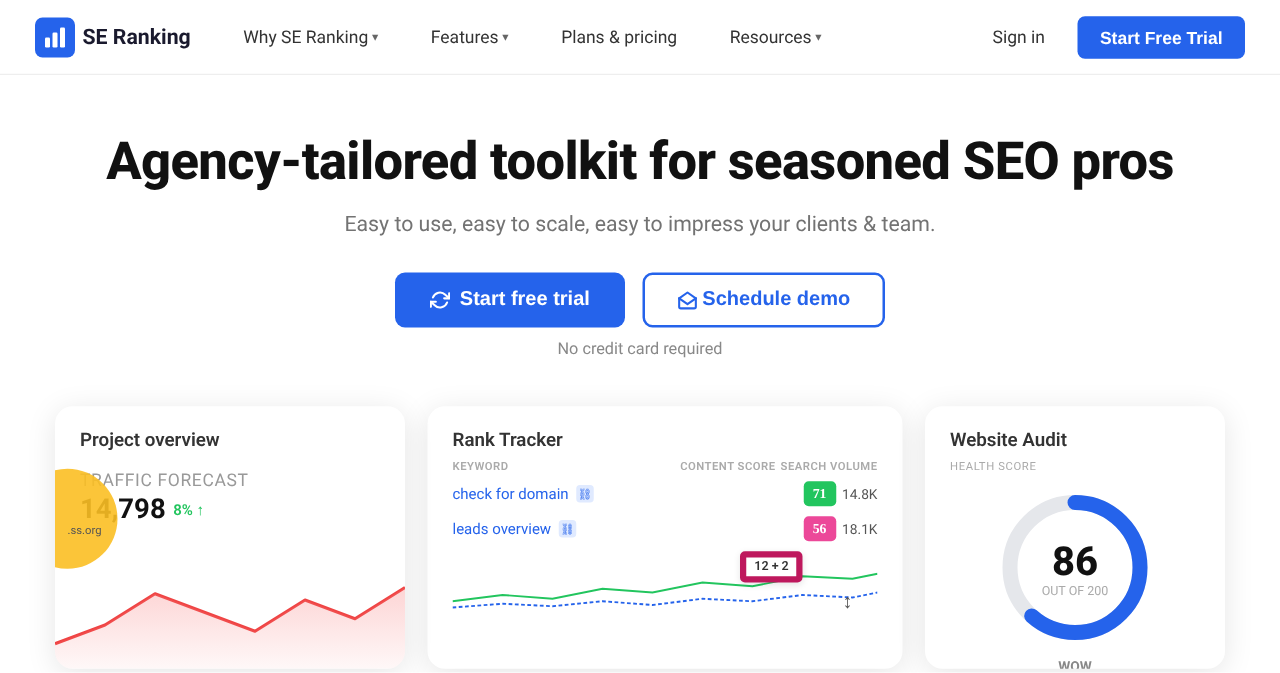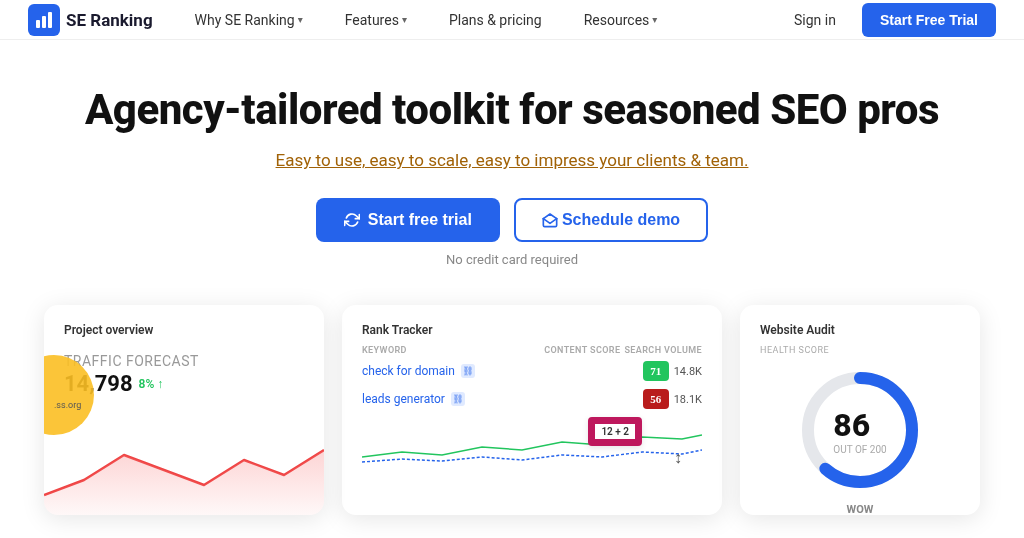--- a/index.html
+++ b/index.html
@@ -1,84 +1,84 @@
 <!DOCTYPE html>
 <html><head>
   <meta charset="utf-8">
   <style>
     * { margin: 0; padding: 0; box-sizing: border-box; }
     body { font-family: -apple-system, BlinkMacSystemFont, 'Segoe UI', Roboto, sans-serif; background: #fff; width: 1024px; height: 538px; overflow: hidden; }
 
     
     nav {
       display: flex; align-items: center; justify-content: space-between;
-      padding: 0 28px; height: 40px; border-bottom: 1px solid #eee;
+      padding: 0 28px; height: 60px; border-bottom: 1px solid #eee;
       background: #fff; position: relative; z-index: 10;
     }
     .nav-left { display: flex; align-items: center; gap: 32px; }
     .logo { display: flex; align-items: center; gap: 6px; font-weight: 700; font-size: 17px; color: #1a1a2e; }
     .logo-icon { width: 32px; height: 32px; background: #2563eb; border-radius: 6px; display: flex; align-items: center; justify-content: center; }
     .logo-bars { display: flex; gap: 2px; align-items: flex-end; }
     .logo-bar { background: #fff; width: 4px; border-radius: 1px; }
     .logo-bar:nth-child(1) { height: 8px; }
     .logo-bar:nth-child(2) { height: 12px; }
     .logo-bar:nth-child(3) { height: 16px; }
     .nav-menu { display: flex; align-items: center; gap: 22px; }
     .nav-item { font-size: 14px; color: #333; cursor: pointer; padding: 6px 10px; border-radius: 4px; display: flex; align-items: center; gap: 3px; }
     .chevron { font-size: 10px; color: #666; }
     .nav-right { display: flex; align-items: center; gap: 14px; }
     .sign-in { font-size: 14px; color: #333; cursor: pointer; padding: 6px 12px; }
     .start-btn { background: #2563eb; color: #fff; border: none; padding: 9px 18px; border-radius: 6px; font-size: 14px; font-weight: 600; cursor: pointer; }
 
     
     .hero { text-align: center; padding: 46px 20px 30px; background: #fff; }
     .hero h1 { font-size: 42px; font-weight: 800; color: #111; line-height: 1.15; margin-bottom: 16px; letter-spacing: -0.5px; }
-    .hero p { font-size: 17px; color: #a16207; margin-bottom: 28px; text-decoration: underline; }
+    .hero p { font-size: 17px; color: #737373; margin-bottom: 28px; }
     .hero-buttons { display: flex; justify-content: center; gap: 14px; margin-bottom: 10px; }
     .btn-primary { background: #2563eb; color: #fff; border: none; padding: 13px 28px; border-radius: 8px; font-size: 16px; font-weight: 600; cursor: pointer; display: flex; align-items: center; gap: 8px; }
     .btn-outline { background: #fff; color: #2563eb; border: 2px solid #2563eb; padding: 11px 26px; border-radius: 8px; font-size: 16px; font-weight: 600; cursor: pointer; display: flex; align-items: center; gap: 4px; }
     .no-card { font-size: 13px; color: #888; margin-top: 4px; }
 
     
     .cards-row { display: flex; gap: 0; padding: 0 20px; height: 220px; align-items: flex-start; }
     .card { background: #fff; border-radius: 14px; box-shadow: 0 4px 24px rgba(0,0,0,0.10); padding: 18px 20px; overflow: hidden; }
     .card-project { width: 280px; height: 210px; position: relative; }
     .card-rank { width: 380px; height: 210px; margin: 0 18px; }
     .card-audit { width: 240px; height: 210px; }
 
     
-    .card-title { font-size: 12px; font-weight: 600; color: #333; margin-bottom: 8px; }
+    .card-title { font-size: 15px; font-weight: 600; color: #333; margin-bottom: 8px; }
     .traffic-label { font-size: 14px; color: #999; text-transform: uppercase; letter-spacing: 0.5px; margin-bottom: 2px; margin-top: 16px; }
     .traffic-value { font-size: 22px; font-weight: 700; color: #111; display: flex; align-items: center; gap: 6px; }
     .pct-up { font-size: 12px; color: #22c55e; font-weight: 600; }
     .line-chart-area { position: absolute; bottom: 0; left: 0; right: 0; height: 100px; }
     .yellow-circle { position: absolute; left: -30px; top: 50px; width: 80px; height: 80px; background: #fbbf24; border-radius: 50%; opacity: 0.9; }
     .domain-label { position: absolute; left: 10px; top: 95px; font-size: 9px; color: #555; }
 
     
     .rank-table { width: 100%; margin-top: 6px; }
     .rank-header { display: grid; grid-template-columns: 1fr auto auto; gap: 4px; margin-bottom: 6px; }
     .rank-header span { font-size: 9px; color: #aaa; text-transform: uppercase; letter-spacing: 0.4px; font-weight: 600; }
     .rank-row { display: grid; grid-template-columns: 1fr auto auto; gap: 5px; align-items: center; margin-bottom: 8px; }
     .rank-kw { font-size: 12px; color: #2563eb; display: flex; align-items: center; gap: 6px; }
     .link-icon { width: 14px; height: 14px; background: #e0eaff; border-radius: 3px; display: flex; align-items: center; justify-content: center; font-size: 9px; color: #2563eb; }
     .score-badge { width: 26px; height: 20px; border-radius: 4px; display: flex; align-items: center; justify-content: center; font-size: 11px; font-weight: 700; color: #fff; font-family: Liberation Serif, serif; }
     .score-green { background: #22c55e; }
-    .score-yellow { background: #b91c1c; }
+    .score-yellow { background: #ec4899; }
     .rank-vol { font-size: 11px; color: #555; text-align: right; }
     .rank-tabs { display: flex; gap: 8px; margin-top: 2px; margin-bottom: 6px; }
     .rank-tab { font-size: 10px; color: #888; cursor: pointer; padding: 2px 4px; }
     .rank-tab.active { color: #333; font-weight: 600; border-bottom: 2px solid #333; }
     .mini-chart { height: 50px; width: 100%; position: relative; }
-    .tooltip-box { position: absolute; right: 60px; top: 0; background: #fff; border: 7px solid #be185d; border-radius: 4px; padding: 2px 6px; font-size: 10px; color: #333; font-weight: 600; box-shadow: 0 2px 6px rgba(0,0,0,0.1); }
+    .tooltip-box { position: absolute; right: 60px; top: 0; background: #fff; border: 5px solid #be185d; border-radius: 4px; padding: 2px 6px; font-size: 10px; color: #333; font-weight: 600; box-shadow: 0 2px 6px rgba(0,0,0,0.1); }
 
     
     .health-label { font-size: 9px; color: #aaa; text-transform: uppercase; letter-spacing: 0.5px; margin-bottom: 10px; margin-top: 4px; }
     .donut-container { display: flex; justify-content: center; align-items: center; position: relative; margin-top: 8px; }
-    .donut-score { position: absolute; }
+    .donut-score { position: absolute; text-align: center; }
     .donut-score .score-num { font-size: 32px; font-weight: 800; color: #111; }
     .donut-score .score-of { font-size: 10px; color: #aaa; }
     .wow-label { text-align: center; margin-top: 8px; font-size: 11px; color: #888; font-weight: 700; }
 
     .cards-wrapper {
       display: flex; justify-content: center; padding-top: 8px;
     }
   </style>
 </head>
 <body>
@@ -183,21 +183,21 @@
         <div class="rank-row">
           <div class="rank-kw">
             <span>check for domain</span>
             <div class="link-icon">⛓</div>
           </div>
           <div class="score-badge score-green">71</div>
           <div class="rank-vol">14.8K</div>
         </div>
         <div class="rank-row">
           <div class="rank-kw">
-            <span>leads generator</span>
+            <span>leads overview</span>
             <div class="link-icon">⛓</div>
           </div>
           <div class="score-badge score-yellow">56</div>
           <div class="rank-vol">18.1K</div>
         </div>
       </div>
       <div class="mini-chart">
         <svg width="340" height="50" viewBox="0 0 340 50">
           <path d="M0,40 L40,35 L80,38 L120,30 L160,33 L200,25 L240,28 L280,20 L320,22 L340,18" fill="none" stroke="#22c55e" stroke-width="1.5"></path>
           <path d="M0,45 L40,42 L80,44 L120,40 L160,43 L200,38 L240,40 L280,35 L320,37 L340,33" fill="none" stroke="#2563eb" stroke-width="1.5" stroke-dasharray="3,2"></path>

